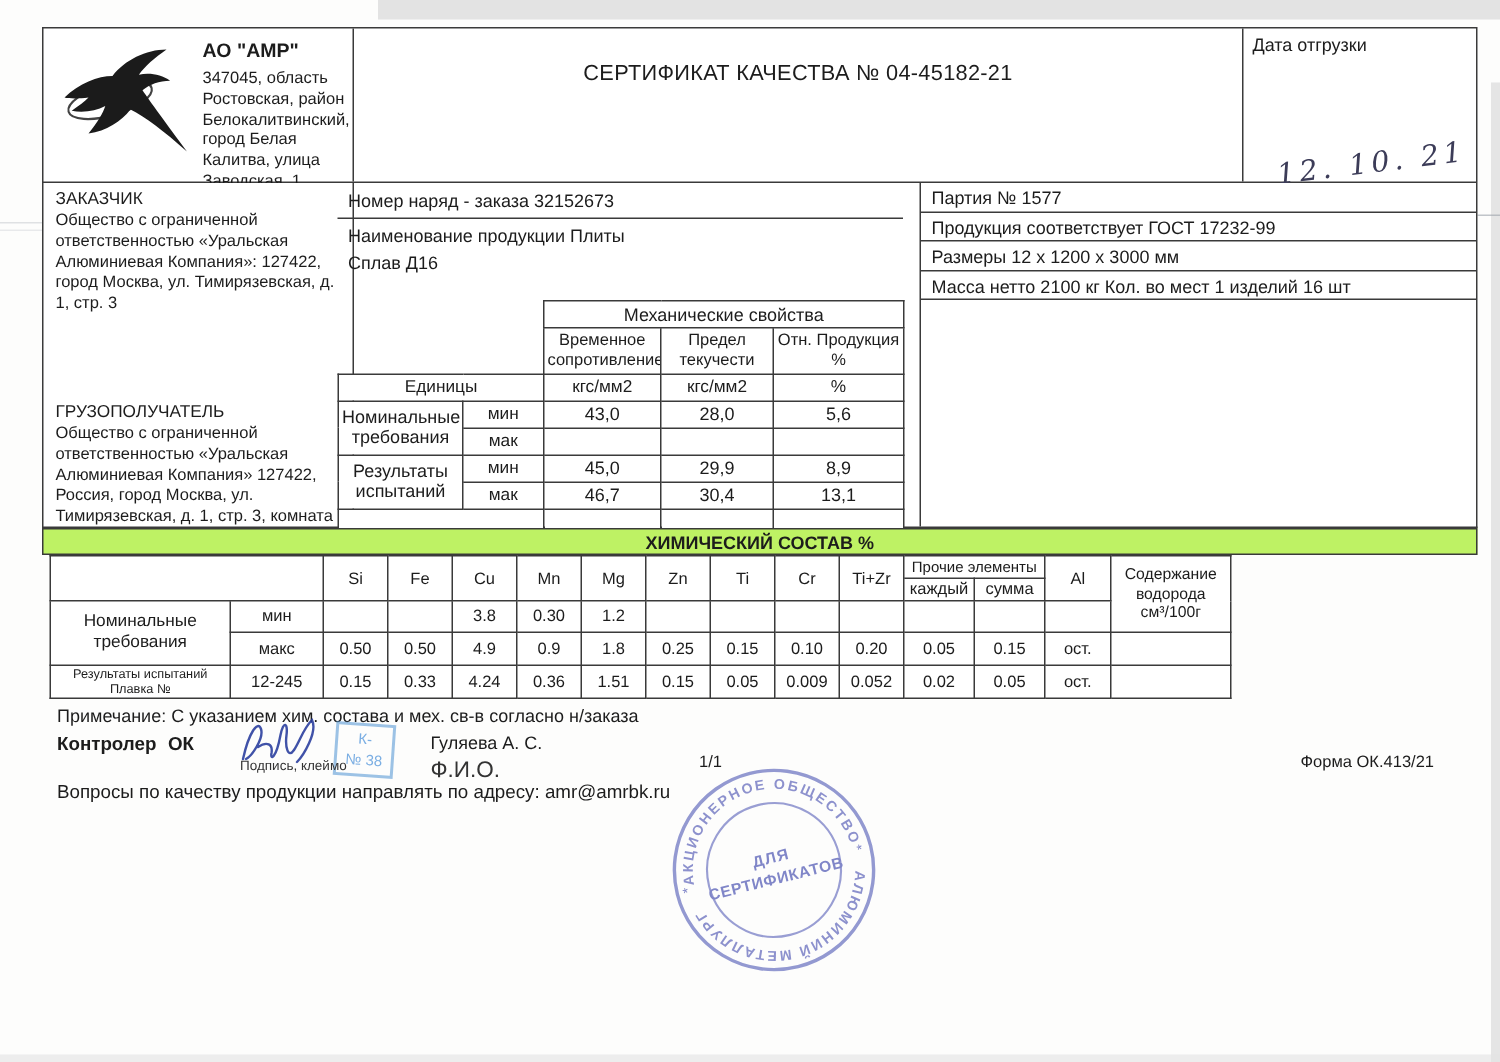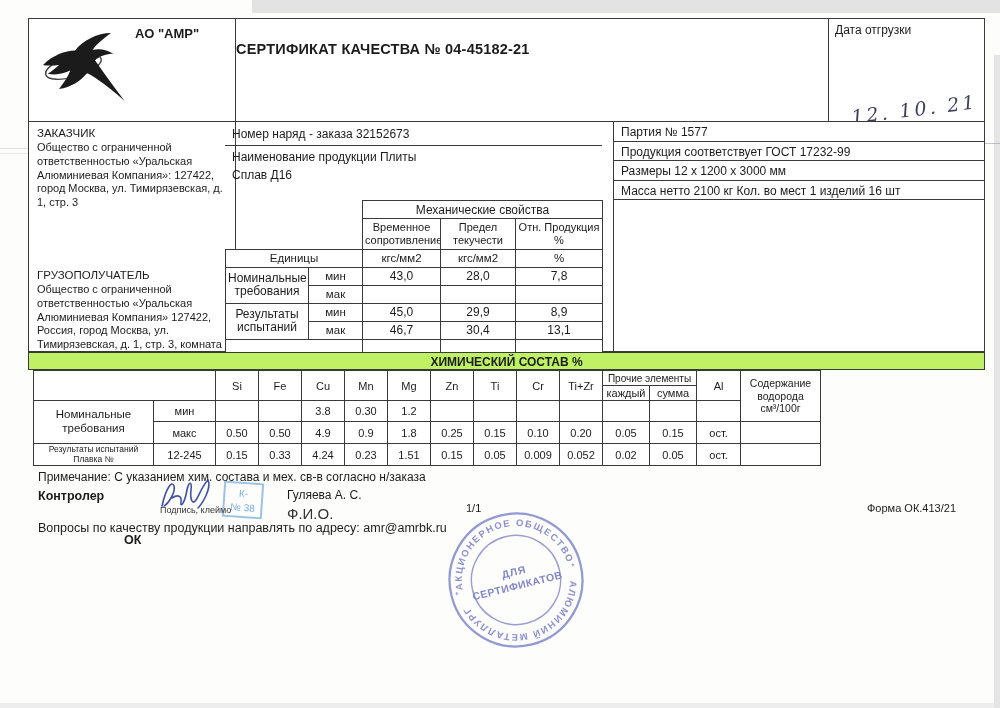--- a/index.html
+++ b/index.html
@@ -17,22 +17,22 @@
   .artifact-line2{position:absolute;left:984px;top:143px;width:16px;height:1px;background:#9aa0a8;opacity:.6;}
 
   
   .band-top{position:absolute;left:28px;top:18px;width:957px;height:104px;box-sizing:border-box;
     border:1.6px solid #3a3a3a;display:flex;background:#fff;}
   .cell-logo{width:207px;box-sizing:border-box;border-right:1.4px solid #3a3a3a;display:flex;gap:4px;padding:5px 4px 2px 6px;}
   .logo-wrap{width:96px;flex:0 0 96px;}
   .company{flex:1;padding-top:2px;}
   .company-name{font-weight:bold;font-size:13px;margin-bottom:5px;}
   .company-addr{font-size:11px;line-height:1.25;}
-  .cell-title{flex:1;box-sizing:border-box;border-right:1.4px solid #3a3a3a;text-align:left;padding-top:22px;
-    font-weight:bold;font-size:14.5px;letter-spacing:.2px;}
+  .cell-title{flex:1;box-sizing:border-box;border-right:1.4px solid #3a3a3a;text-align:center;padding-top:22px;
+    font-weight:normal;font-size:14.5px;letter-spacing:.2px;}
   .cell-date{width:155px;box-sizing:border-box;position:relative;padding:4px 6px;font-size:12px;}
   .hand-date{position:absolute;right:6px;bottom:1px;font-family:"DejaVu Serif",serif;font-style:italic;
     font-size:19px;color:#3c3c58;transform:rotate(-7deg);letter-spacing:3px;white-space:nowrap;}
 
   
   .band-mid{position:absolute;left:28px;top:122px;width:957px;height:230px;box-sizing:border-box;
     border:1.6px solid #3a3a3a;border-top:none;background:#fff;}
   .col-left{position:absolute;left:0;top:0;width:207px;height:100%;box-sizing:border-box;
     border-right:1.4px solid #3a3a3a;padding:4px 8px;font-size:11px;line-height:1.24;}
   .blk-label{font-size:11.5px;margin-bottom:1px;}
@@ -60,21 +60,21 @@
   .chem{position:absolute;left:33px;top:370px;width:787px;}
   .chem td{border:1.2px solid #3a3a3a;font-size:11px;text-align:center;padding:0 1px;overflow:hidden;background:#fff;}
   .chem td.small-hdr{font-size:10px;}
   .chem td.hyd{font-size:10.5px;line-height:1.18;padding:1px 2px;}
   .chem td.tiny{font-size:8.5px;line-height:1.15;padding:0;}
   .chem td.grp{font-size:11.5px;line-height:1.2;}
 
   
   .note{position:absolute;left:38px;top:470px;font-size:12px;}
   .ctl-label{position:absolute;left:38px;top:489px;font-size:12.5px;font-weight:bold;}
-  .ctl-dept{position:absolute;left:124px;top:489px;font-size:12.5px;font-weight:bold;margin-top:44px;}
+  .ctl-dept{position:absolute;left:112px;top:489px;font-size:12.5px;font-weight:bold;}
   .fio{position:absolute;left:287px;top:488px;font-size:12px;}
   .cap-sign{position:absolute;left:160px;top:505px;font-size:9px;color:#333;}
   .cap-fio{position:absolute;left:287px;top:505px;font-size:15px;color:#333;}
   .page-no{position:absolute;left:466px;top:502px;font-size:11px;}
   .form-no{position:absolute;right:44px;top:502px;font-size:11px;}
   .contact{position:absolute;left:38px;top:521px;font-size:12.5px;}
 
   
   .sig{position:absolute;left:158px;top:476px;width:62px;height:34px;}
   .small-stamp{position:absolute;left:223px;top:482px;width:40px;height:36px;box-sizing:border-box;
@@ -95,20 +95,21 @@
   <div class="band-top">
     <div class="cell-logo">
       <div class="logo-wrap">
         <svg width="96" height="86" viewBox="0 0 120 95">
           <ellipse cx="48" cy="47" rx="36" ry="13" transform="rotate(-16 48 47)" fill="none" stroke="#222" stroke-width="1.8" opacity="0.85"></ellipse>
           <path d="M10,45 C22,33 38,27 50,27 C60,14 78,5 95,5 C85,12 77,19 72,26 C81,24 91,26 98,31 C89,31 81,34 75,39 C81,48 95,67 112,90 C93,73 77,61 65,55 C57,65 45,73 30,75 C38,65 42,58 44,52 C36,56 26,58 16,56 C22,52 27,48 30,45 C22,46 14,46 10,45 Z" fill="#1b1b1b"></path>
         </svg>
       </div>
       <div class="company">
         <div class="company-name">АО "АМР"</div>
+        <div class="company-addr">347045, область Ростовская, район Белокалитвинский, город Белая Калитва, улица Заводская, 1</div>
       </div>
     </div>
     <div class="cell-title">СЕРТИФИКАТ КАЧЕСТВА №  04-45182-21</div>
     <div class="cell-date">
       <span>Дата отгрузки</span>
       <div class="hand-date">12. 10. 21</div>
     </div>
   </div>
 
   <div class="band-mid">
@@ -151,21 +152,21 @@
           <td colspan="2" class="sub">Единицы</td>
           <td class="sub">кгс/мм2</td>
           <td class="sub">кгс/мм2</td>
           <td class="sub">%</td>
         </tr>
         <tr style="height:18px">
           <td rowspan="2" class="grp">Номинальные требования</td>
           <td class="sub">мин</td>
           <td>43,0</td>
           <td>28,0</td>
-          <td>7,8</td>
+          <td>5,6</td>
         </tr>
         <tr style="height:18px">
           <td class="sub">мак</td>
           <td></td>
           <td></td>
           <td></td>
         </tr>
         <tr style="height:18px">
           <td rowspan="2" class="grp">Результаты испытаний</td>
           <td class="sub">мин</td>
@@ -271,21 +272,21 @@
     </tr>
     <tr style="height:22px">
       <td class="tiny">
         <span>Результаты испытаний</span><br>
         <span>Плавка №</span>
       </td>
       <td>12-245</td>
       <td>0.15</td>
       <td>0.33</td>
       <td>4.24</td>
-      <td>0.23</td>
+      <td>0.36</td>
       <td>1.51</td>
       <td>0.15</td>
       <td>0.05</td>
       <td>0.009</td>
       <td>0.052</td>
       <td>0.02</td>
       <td>0.05</td>
       <td>ост.</td>
       <td></td>
     </tr>

